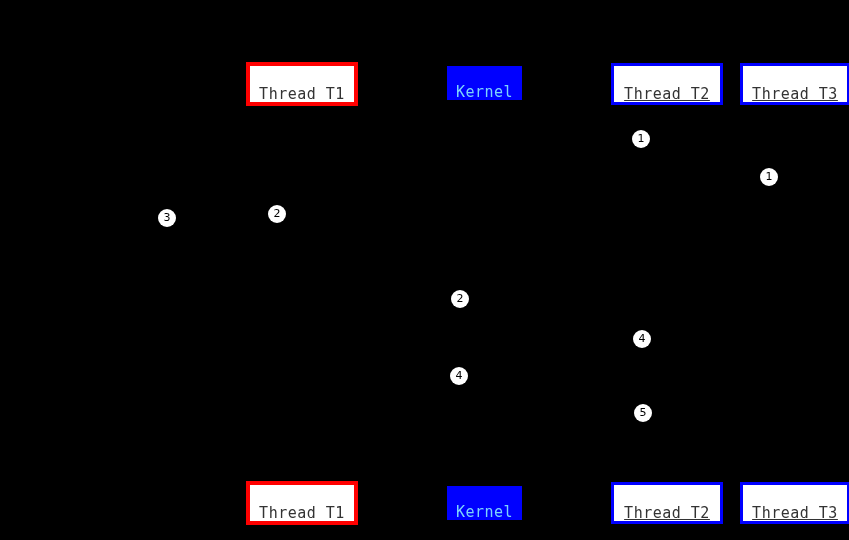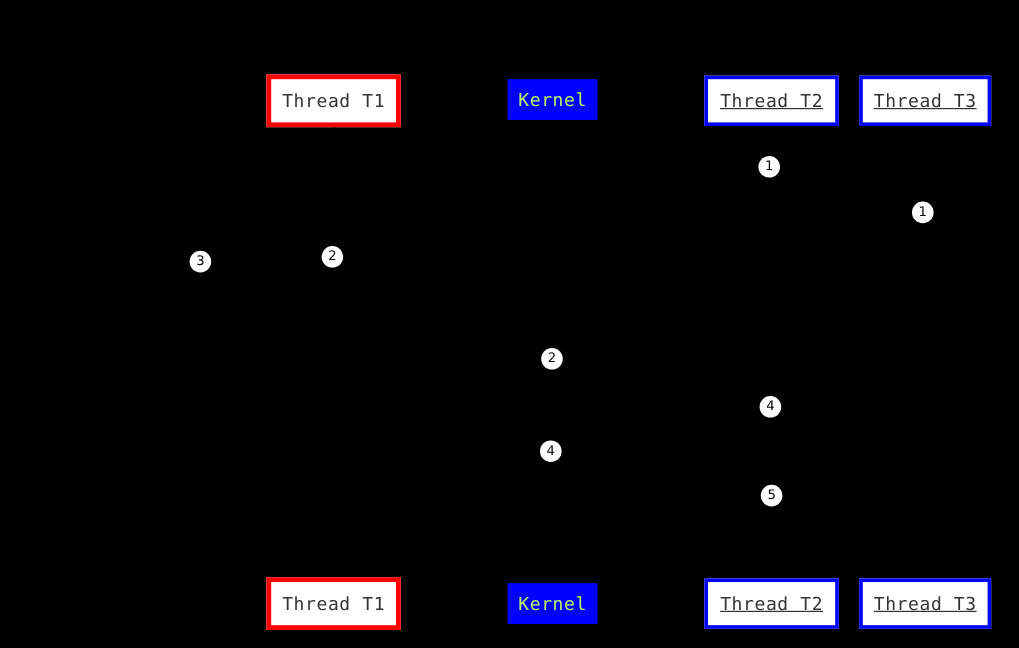--- a/index.html
+++ b/index.html
@@ -14,42 +14,43 @@
     background: #000000;
     overflow: hidden;
     font-family: "DejaVu Sans Mono", "Liberation Mono", monospace;
   }
 
   
   .participant {
     position: absolute;
     box-sizing: border-box;
     display: flex;
-    align-items: center;
+    align-items: flex-end;
     justify-content: center;
     font-family: "DejaVu Sans Mono", "Liberation Mono", monospace;
     font-size: 15px;
     letter-spacing: 0.5px;
     white-space: nowrap;
     line-height: 1;
+    margin-left: 24px;
   }
   .participant.framed {
     background: #ffffff;
     color: #333333;
   }
   .participant.red {
     border: 4px solid #ff0000;
   }
   .participant.blue {
     border: 3px solid #0000ff;
     text-decoration: underline;
   }
   .participant.solid-blue {
     background: #0000ff;
-    color: #bef264;
+    color: #7dd3fc;
     border: 0;
   }
 
   
   .lifeline {
     position: absolute;
     width: 1px;
     background: #000000;
   }
 

